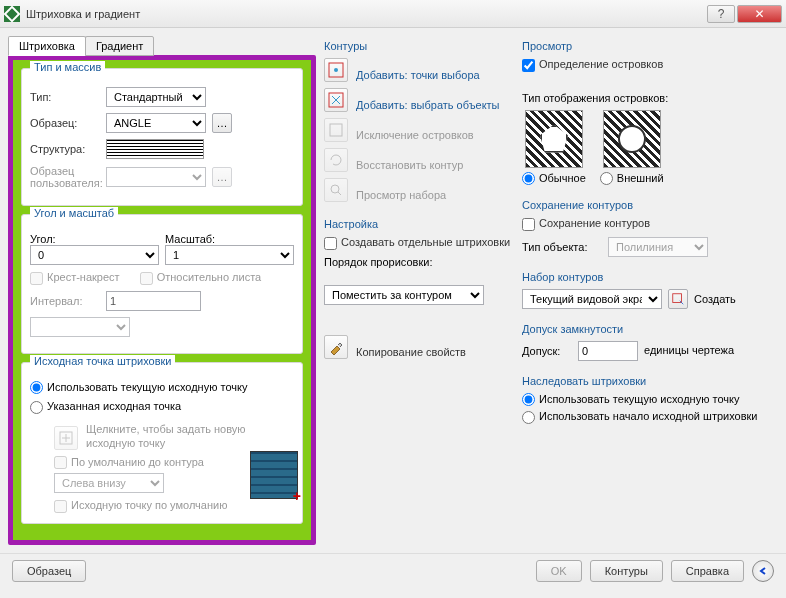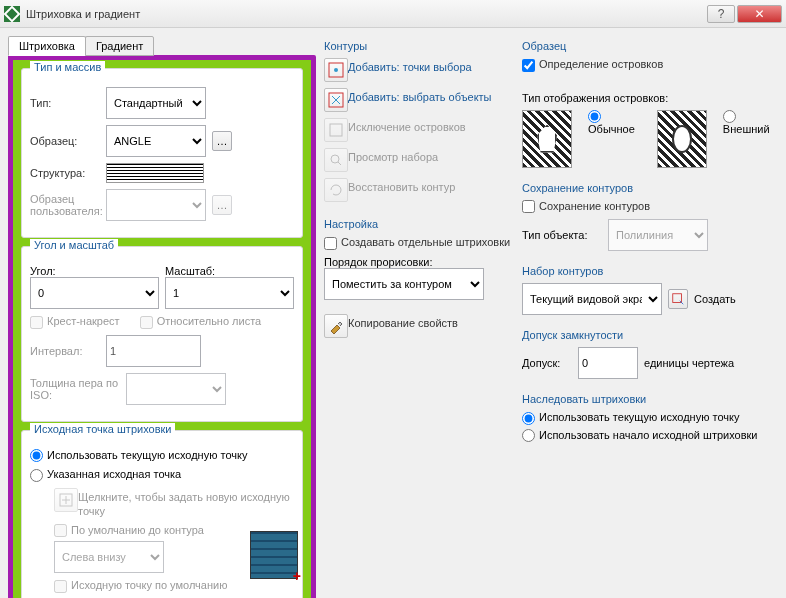--- a/index.html
+++ b/index.html
@@ -17,38 +17,38 @@
 .col3{width:250px}
 .tabs{display:flex;margin-bottom:-1px;position:relative;z-index:2}
 .tab{padding:3px 10px;border:1px solid #b0b0b0;background:#f0f0f0;border-top-left-radius:2px;border-top-right-radius:2px;margin-right:-1px}
 .tab.active{background:#fff;border-bottom:1px solid #fff}
 .tabbody{border:5px solid #a21caf;background:#84cc16;padding:8px;border-radius:0 2px 2px 2px}
 .group{border:1px solid #d8d8d8;border-radius:3px;padding:18px 8px 10px 8px;margin-bottom:8px;position:relative;background:#fff}
 .group>.gt{position:absolute;top:-8px;left:8px;background:#fff;padding:0 4px;color:#1a5a99}
 .row{display:flex;align-items:center;margin-bottom:6px;gap:6px}
 .lbl{width:70px;color:#333}
 .lbl.dis{color:#999}
-select,input[type=text]{border:1px solid #abadb3;background:#fff;height:32px;padding:0 3px;font-size:11px}
+select,input[type=text]{border:1px solid #abadb3;background:#fff;height:20px;padding:0 3px;font-size:11px}
 select{min-width:100px}
 .combo{width:95px}
 .swatch{width:98px;height:20px;border:1px solid #999;background:repeating-linear-gradient(#000 0 1px,#fff 1px 3px),repeating-linear-gradient(90deg,#000 0 1px,#fff 1px 5px)}
 .sqbtn{width:20px;height:20px;border:1px solid #abadb3;background:linear-gradient(#f8f8f8,#e8e8e8);display:flex;align-items:center;justify-content:center;border-radius:2px}
 input[type=checkbox],input[type=radio]{margin-right:4px;vertical-align:middle}
 .cklbl{color:#333}
 .cklbl.dis{color:#999}
 .sect{color:#1a5a99;margin:4px 0 6px 0}
-.iconbtn{display:flex;align-items:flex-start;margin-bottom:6px;}
+.iconbtn{display:flex;align-items:flex-end;margin-bottom:6px;gap:8px}
 .ibicon{width:24px;height:24px;border:1px solid #c0c0c0;background:linear-gradient(#fdfdfd,#ececec);border-radius:2px;display:flex;align-items:center;justify-content:center;flex-shrink:0}
 .ibicon svg{width:16px;height:16px}
 .ibicon.dis{opacity:.45}
 .ibtext{color:#333;line-height:14px;padding-top:2px}
 .ibtext.dis{color:#999}
 .ibtext a{color:#1a5a99;text-decoration:none}
 .islands{display:flex;gap:14px;margin:6px 0 10px 0}
-.isl{display:flex;gap:16px}
+.isl{display:flex;flex-direction:column;align-items:center;gap:4px}
 .isl .pic{width:58px;height:58px;border:1px solid #999;background:repeating-linear-gradient(45deg,#222 0 3px,#fff 3px 6px);position:relative}
 .isl .pic::after{content:"";position:absolute;inset:14px;background:#fff;border:2px solid #333}
 .isl.p0 .pic::after{clip-path:polygon(50% 0,100% 38%,82% 100%,18% 100%,0 38%)}
 .isl.p1 .pic::after{border-radius:50%}
 .isl.p2 .pic::after{display:none}
 .footer{display:flex;padding:6px 12px;gap:8px;justify-content:flex-start;align-items:flex-start;border-top:1px solid #ddd}
 .btn{height:22px;padding:0 14px;border:1px solid #acacac;background:linear-gradient(#f8f8f8,#e6e6e6);border-radius:3px;color:#333}
 .btn.dis{color:#999}
 .spacer{flex:1}
 .circ{width:22px;height:22px;border:1px solid #888;border-radius:50%;display:flex;align-items:center;justify-content:center;background:radial-gradient(#fff,#ddd)}
@@ -110,21 +110,20 @@
       </div>
       <div class="row" style="gap:20px;margin-top:4px">
         <label class="cklbl dis"><input type="checkbox" disabled="" style=""><span>Крест-накрест</span></label>
         <label class="cklbl dis"><input type="checkbox" disabled="" style=""><span>Относительно листа</span></label>
       </div>
       <div class="row">
         <div class="lbl dis">Интервал:</div>
         <input type="text" disabled="" style="width: 95px;" value="1">
       </div>
       <div class="row">
-        <div class="lbl dis" style="width:90px;line-height:12px">Толщина пера по ISO:</div>
         <select disabled="" style="width:95px"></select>
       </div>
     </div>
 
     <div class="group" style="position:relative">
       <div class="gt">Исходная точка штриховки</div>
       <div class="row">
             <label><input type="radio" name="or" checked="" style=""><span>Использовать текущую исходную точку</span></label>
           </div>
       <div class="row">
@@ -175,53 +174,53 @@
         <div class="ibicon dis">
           <svg viewBox="0 0 16 16">
             <rect x="2" y="2" width="12" height="12" fill="none" stroke="#888"></rect>
           </svg>
         </div>
         <div class="ibtext dis">Исключение островков</div>
       </div>
   <div class="iconbtn">
         <div class="ibicon dis">
           <svg viewBox="0 0 16 16">
+            <path d="M3 8a5 5 0 1 1 2 4" fill="none" stroke="#888"></path>
+          </svg>
+        </div>
+        <div class="ibtext dis">Восстановить контур</div>
+      </div>
+  <div class="iconbtn">
+        <div class="ibicon dis">
+          <svg viewBox="0 0 16 16">
             <circle cx="7" cy="7" r="4" fill="none" stroke="#888"></circle>
             <path d="M10 10l3 3" stroke="#888"></path>
           </svg>
         </div>
         <div class="ibtext dis">Просмотр набора</div>
       </div>
-  <div class="iconbtn">
-        <div class="ibicon dis">
-          <svg viewBox="0 0 16 16">
-            <path d="M3 8a5 5 0 1 1 2 4" fill="none" stroke="#888"></path>
-          </svg>
-        </div>
-        <div class="ibtext dis">Восстановить контур</div>
-      </div>
 
   <div class="sect" style="margin-top:10px">Настройка</div>
   <label class="cklbl" style="display:block;margin-bottom:6px"><input type="checkbox" style=""><span>Создавать отдельные штриховки</span></label>
-  <div style="margin-bottom:0">Порядок прорисовки:</div>
-  <select style="width:160px;margin-bottom:14px"><option>Поместить за контуром</option></select>
+  <div style="margin-bottom:17px">Порядок прорисовки:</div>
+  <select style="width:160px;margin-bottom:30px"><option>Поместить за контуром</option></select>
 
   <div class="iconbtn">
         <div class="ibicon">
           <svg viewBox="0 0 16 16">
             <path d="M3 13l6-6 3 3-6 6z" fill="#c93" stroke="#863"></path>
             <path d="M10 6l2-2 2 2-2 2" fill="#ccc" stroke="#666"></path>
           </svg>
         </div>
         <div class="ibtext">Копирование свойств</div>
       </div>
 </div>
 
 <div class="col col3">
-  <div class="sect">Образец</div>
+  <div class="sect">Просмотр</div>
   <label class="cklbl"><input type="checkbox" checked="" style=""><span>Определение островков</span></label>
   <div style="margin-top:20px">Тип отображения островков:</div>
   <div class="islands">
     <div class="isl p0">
           <div class="pic"></div>
           <label><input type="radio" name="im" checked="" style=""><span>Обычное</span></label>
         </div>
     <div class="isl p1">
           <div class="pic"></div>
           <label><input type="radio" name="im" style=""><span>Внешний</span></label>

